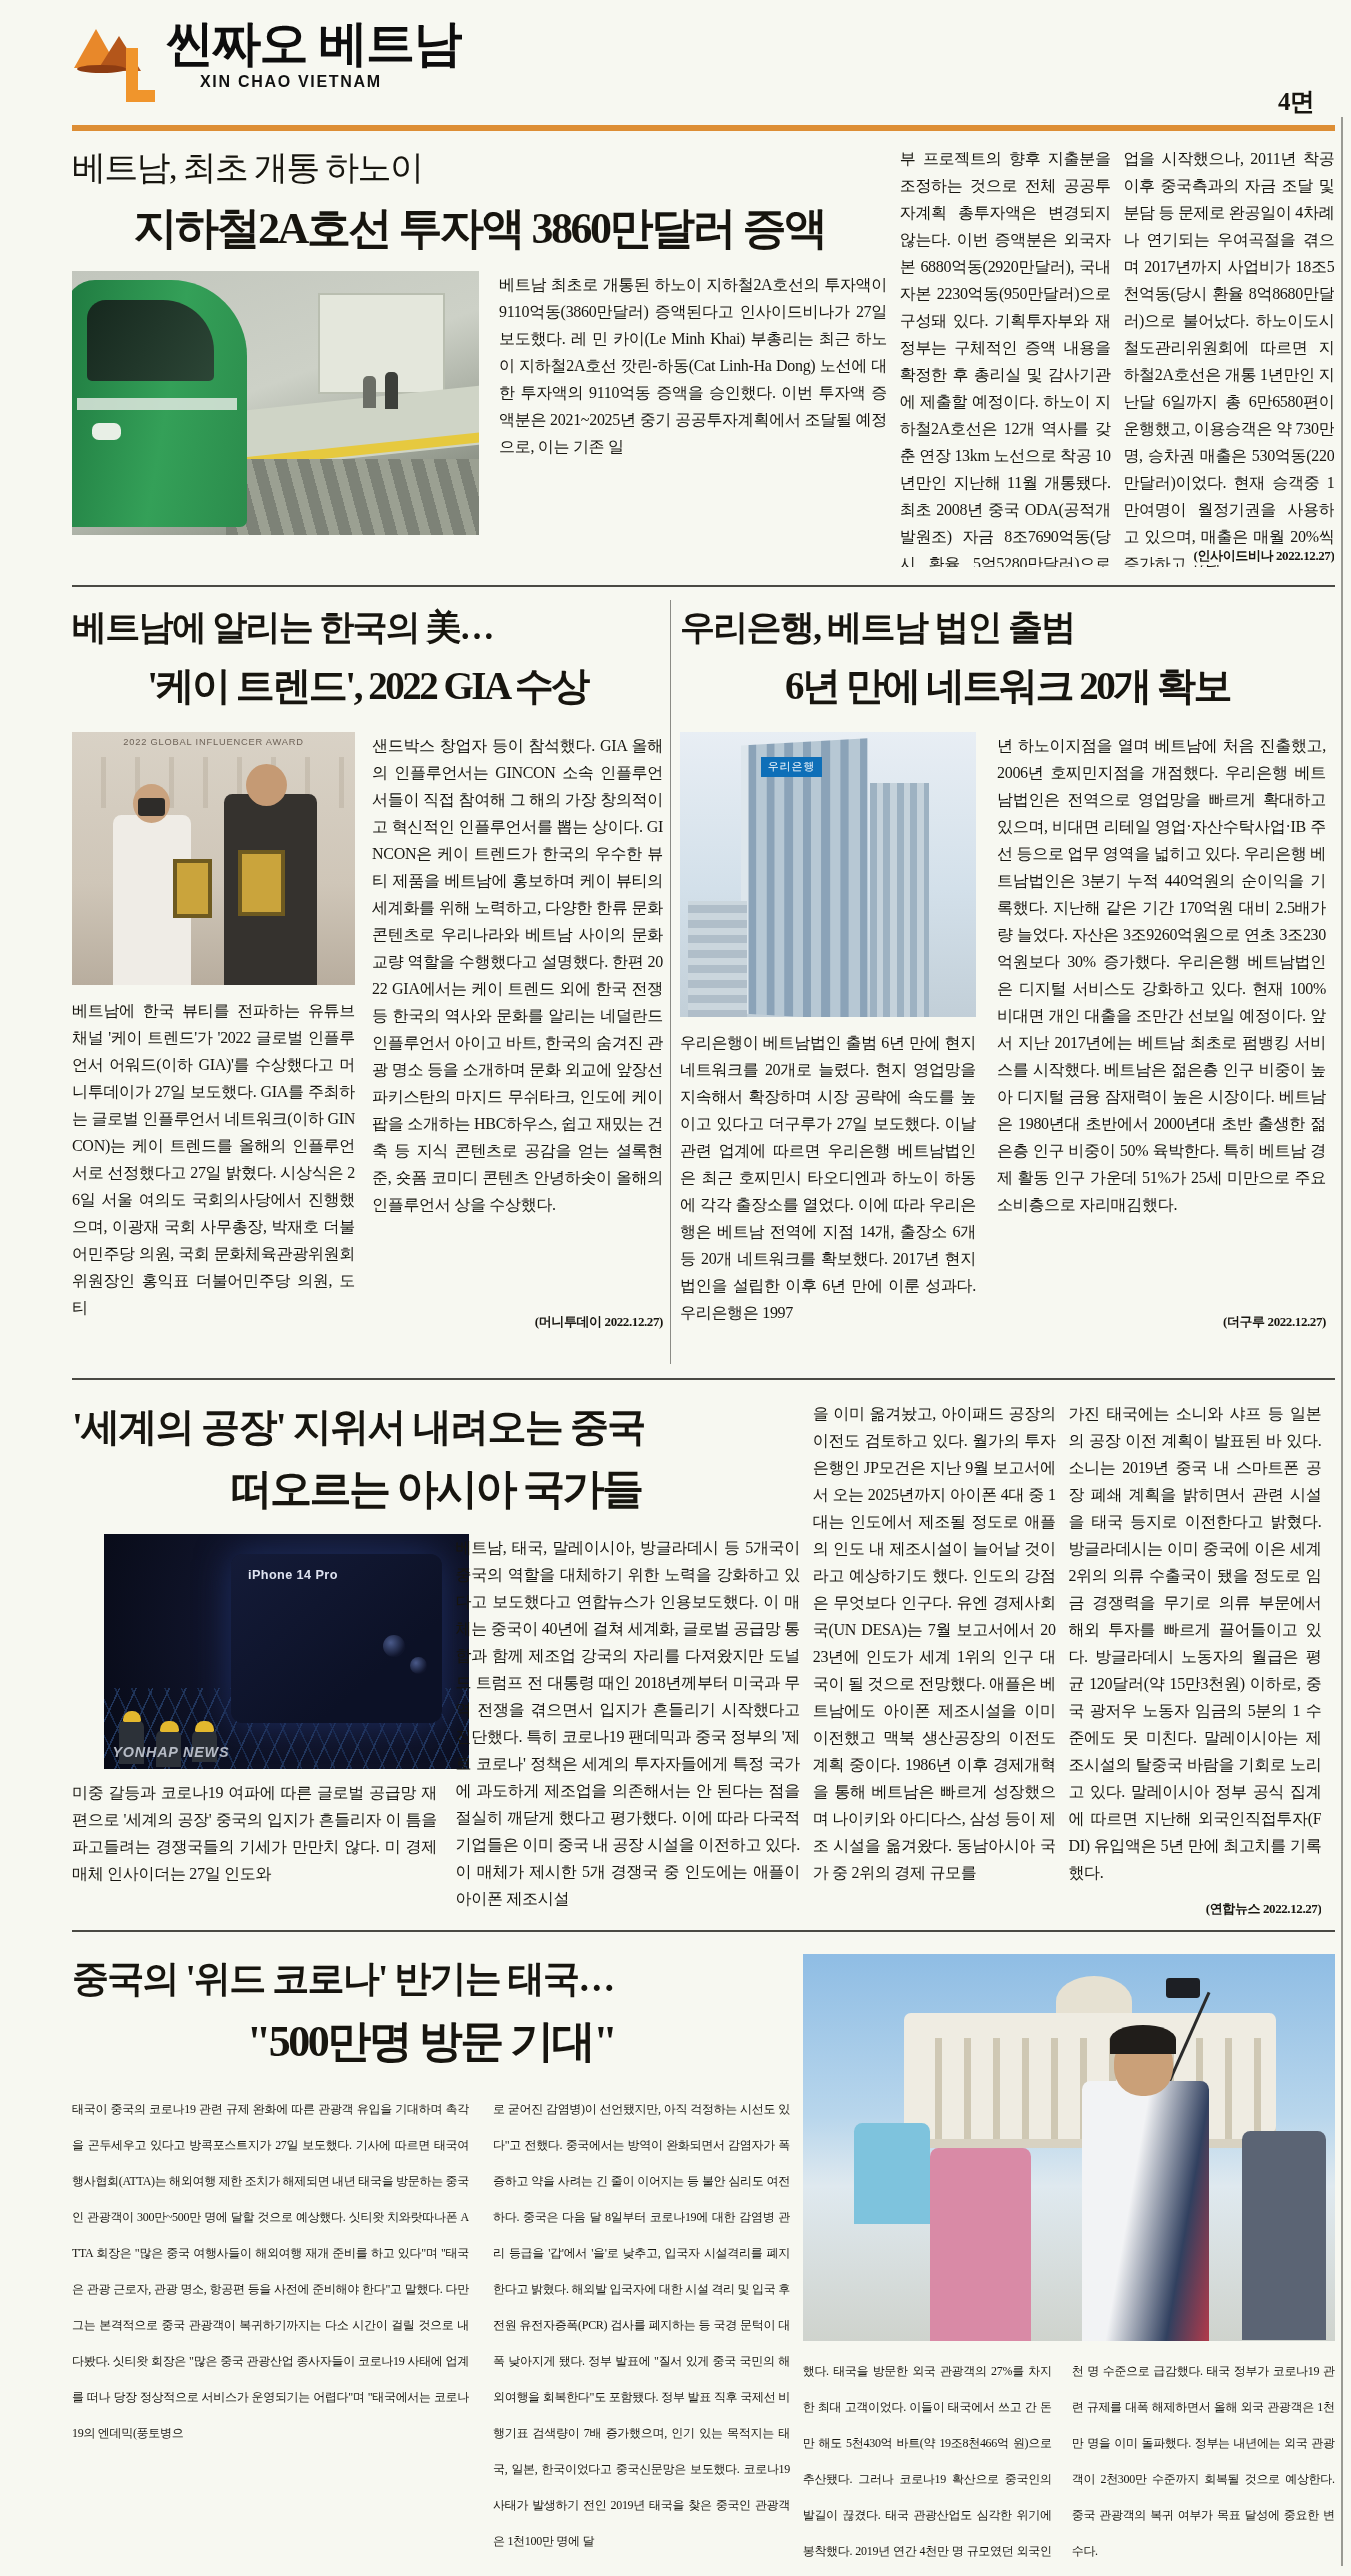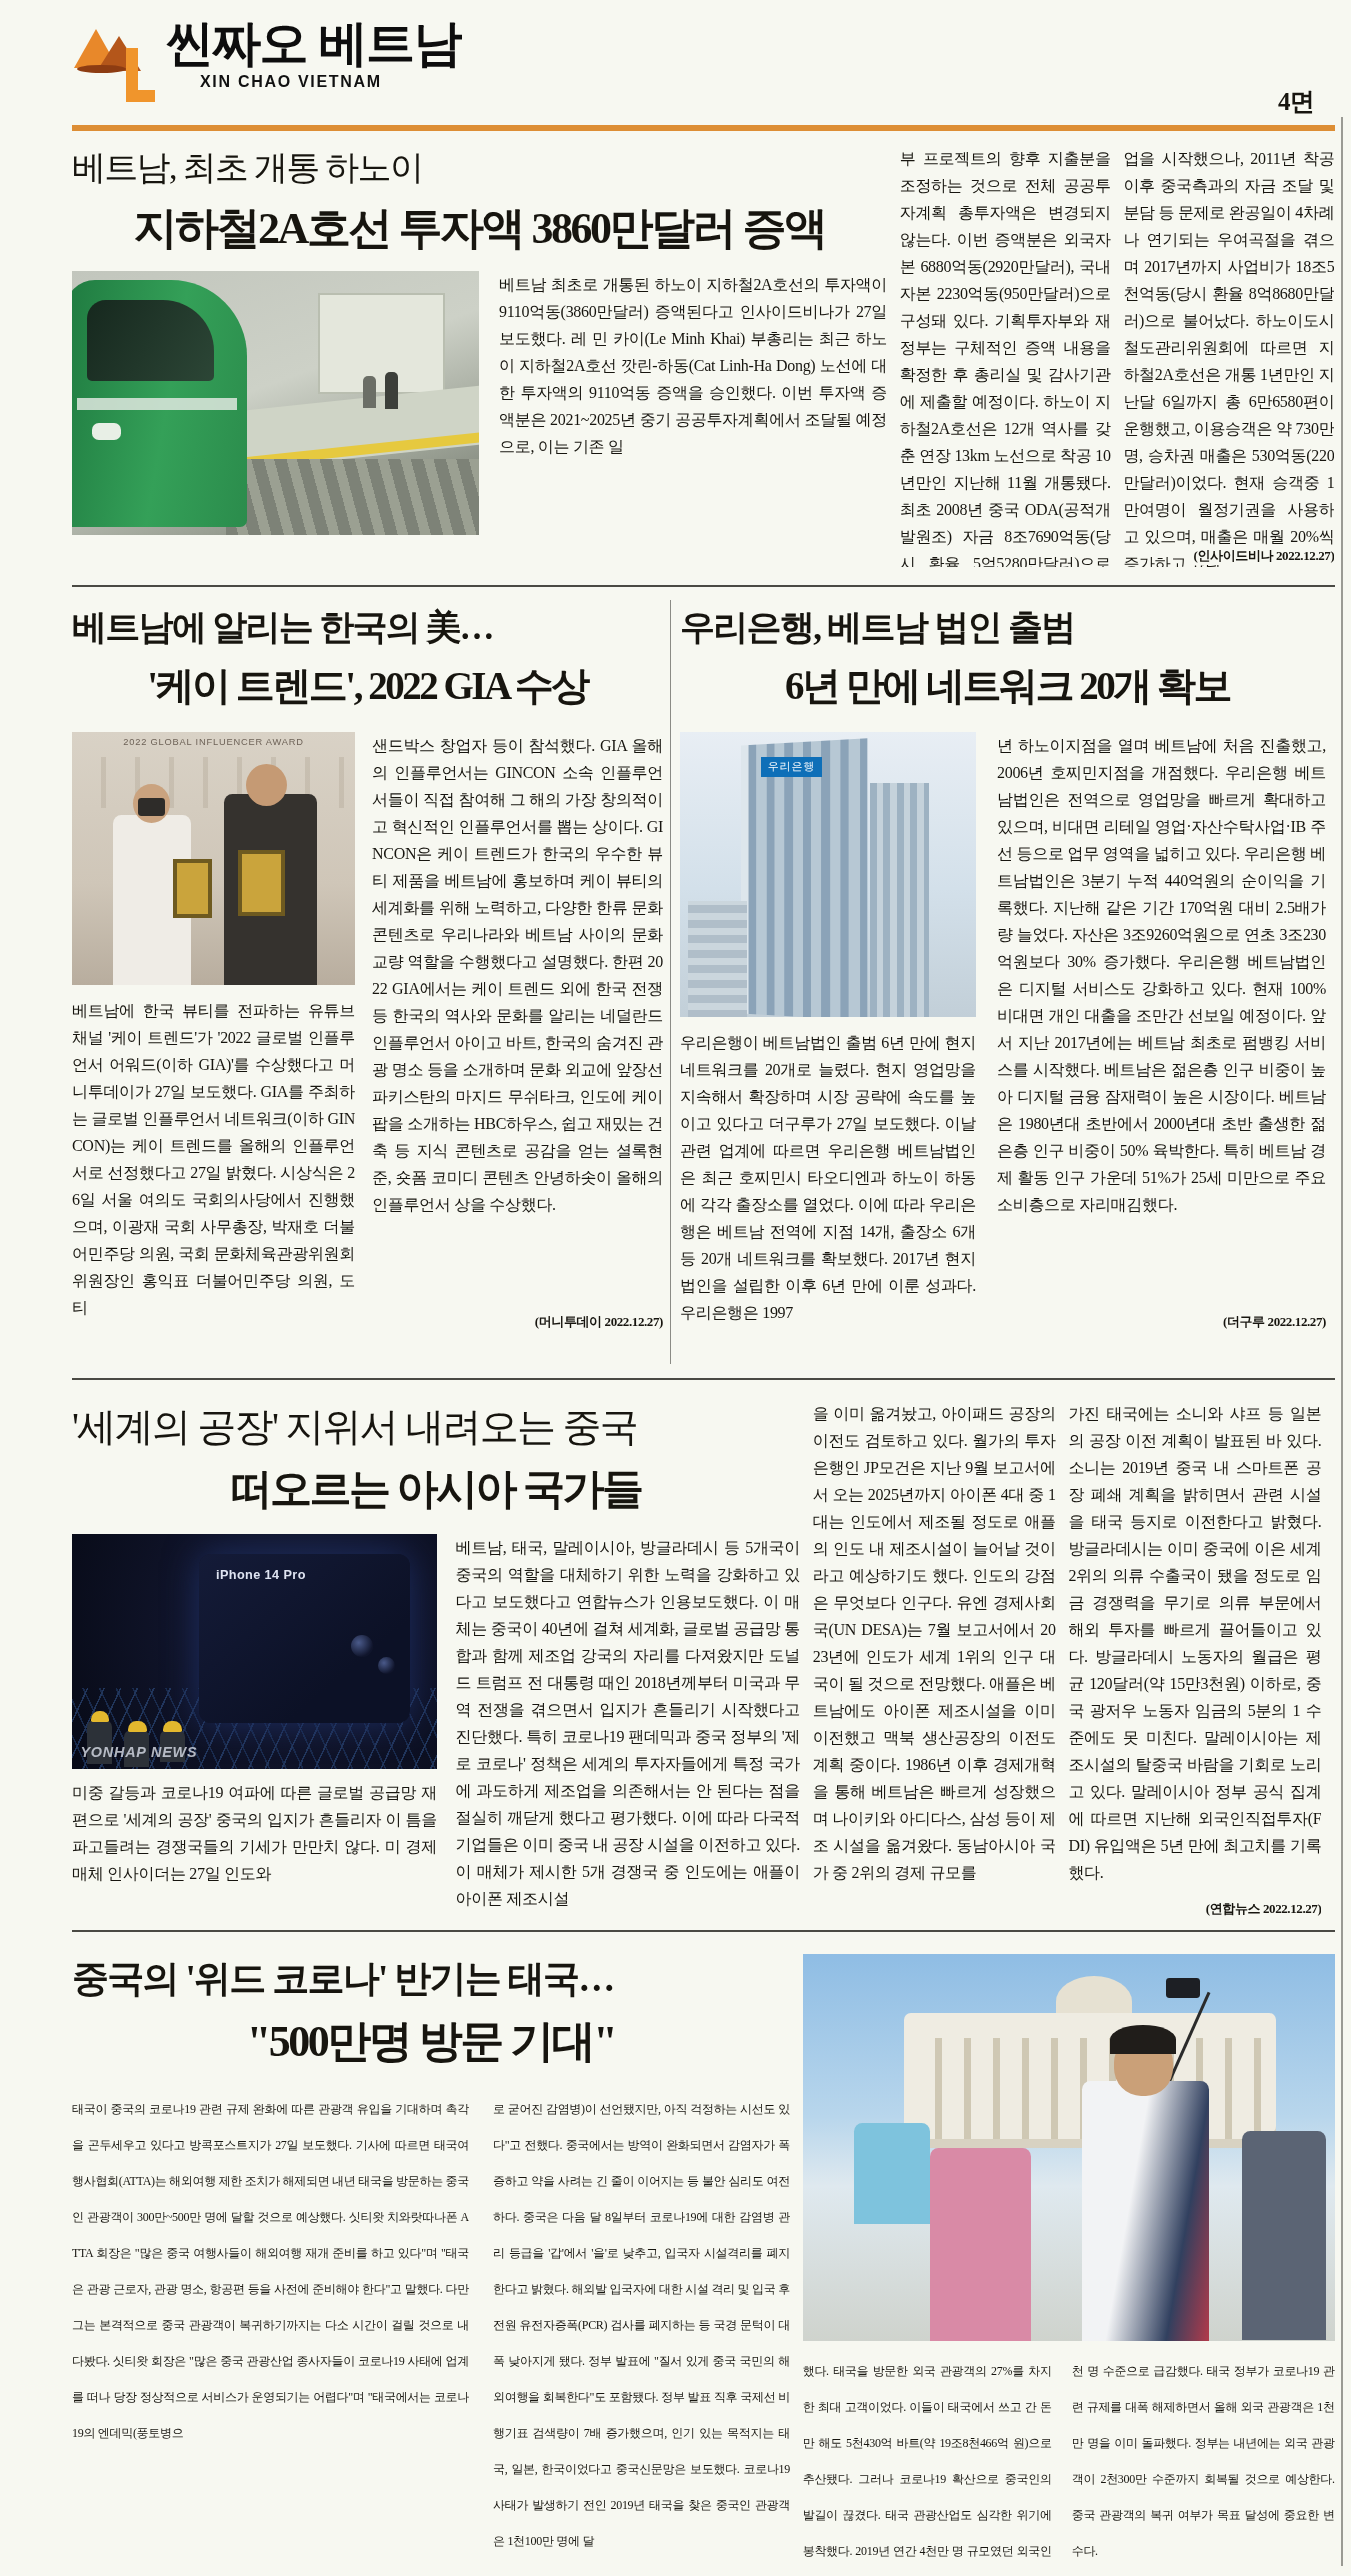--- a/index.html
+++ b/index.html
@@ -78,25 +78,25 @@
   .photo.tower { width:296px; height:285px; background:linear-gradient(#e8eef4 0%,#d3e0ea 55%,#c2cfd8 100%); margin-bottom:12px; }
   .tower-main { position:absolute; left:59px; top:10px; width:127px; height:275px; background:repeating-linear-gradient(90deg,#8ba3b8 0 8.4px,#b7c8d4 8.4px 18.6px); transform:perspective(253px) rotateY(-6deg); border-left:8.4px solid #dde6ec; }
   .tower-side { position:absolute; left:190px; top:51px; width:59px; height:235px; background:repeating-linear-gradient(90deg,#9eb2c2 0 6.8px,#c5d2db 6.8px 13.5px); }
   .tower-low { position:absolute; left:8.4px; top:169px; width:59px; height:117px; background:repeating-linear-gradient(0deg,#b0bec9 0 7.6px,#cbd6dd 7.6px 15px); }
   .tower-sign { position:absolute; left:81px; top:25px; padding:2.5px 6.8px; background:#0e6fb8; color:#fff; font-family:"Liberation Sans",sans-serif; font-size:11px; letter-spacing:0.8px; }
   .a3-colbelow { height:304px; }
   .a3-right { height:601px; }
 
   
   .a4 { padding-top:12px; height:534px; display:grid; grid-template-columns:728px 243px 253px; column-gap:12.7px; }
-  .a4-head .h-line1 { font-size:39px; font-weight:400; }
+  .a4-head .h-line1 { font-size:39px; font-weight:700; }
   .a4-head .h-line2 { font-size:42px; margin-top:6.8px; }
   .a4-leftrow { display:flex; gap:18.6px; margin-top:17px; }
   .a4-photocell { width:365px; flex:0 0 auto; }
-  .photo.iphone { width:365px; height:235px; background:radial-gradient(circle at 62% 38%, #1b2340 0%, #10142a 45%, #070a16 100%); margin-bottom:10px; }
+  .photo.iphone { width:365px; height:235px; background:radial-gradient(circle at 62% 38%, #1b2340 0%, #10142a 45%, #070a16 100%); margin-bottom:10px;margin-left:32px; }
   .iphone-screen { position:absolute; left:127px; top:20px; width:211px; height:169px; background:linear-gradient(140deg,#141b38 0%,#0c1126 70%); border-radius:12px; box-shadow:0 0 34px #1c2c5e; }
   .iphone-label { position:absolute; left:144px; top:34px; color:#dfe4f2; font-family:"Liberation Sans",sans-serif; font-size:12.7px; font-weight:700; letter-spacing:0.4px; }
   .iphone-lens { position:absolute; width:22px; height:22px; border-radius:50%; background:radial-gradient(circle at 35% 35%, #4a5a8a, #10152c 70%); }
   .lattice { position:absolute; left:0; bottom:0; width:100%; height:81px; background:repeating-linear-gradient(115deg,transparent 0 13.5px,#27406b 13.5px 15px),repeating-linear-gradient(65deg,transparent 0 13.5px,#1d3258 13.5px 15px); opacity:.8; }
   .worker { position:absolute; width:25px; height:44px; background:#2c3138; border-radius:6.8px 6.8px 0 0; }
   .helmet { position:absolute; width:18.6px; height:11px; background:#e3b82e; border-radius:8.4px 8.4px 1.7px 1.7px; }
   .yonhap { position:absolute; left:8.4px; bottom:8.4px; color:#cfd4de; font-family:"Liberation Sans",sans-serif; font-size:14.4px; font-weight:700; font-style:italic; letter-spacing:0.8px; opacity:.85; }
   .a4-caption { height:166px; }
   .a4-wide { flex:1; height:410px; }
   .a4 .colbox.fullcol { height:520px; }

